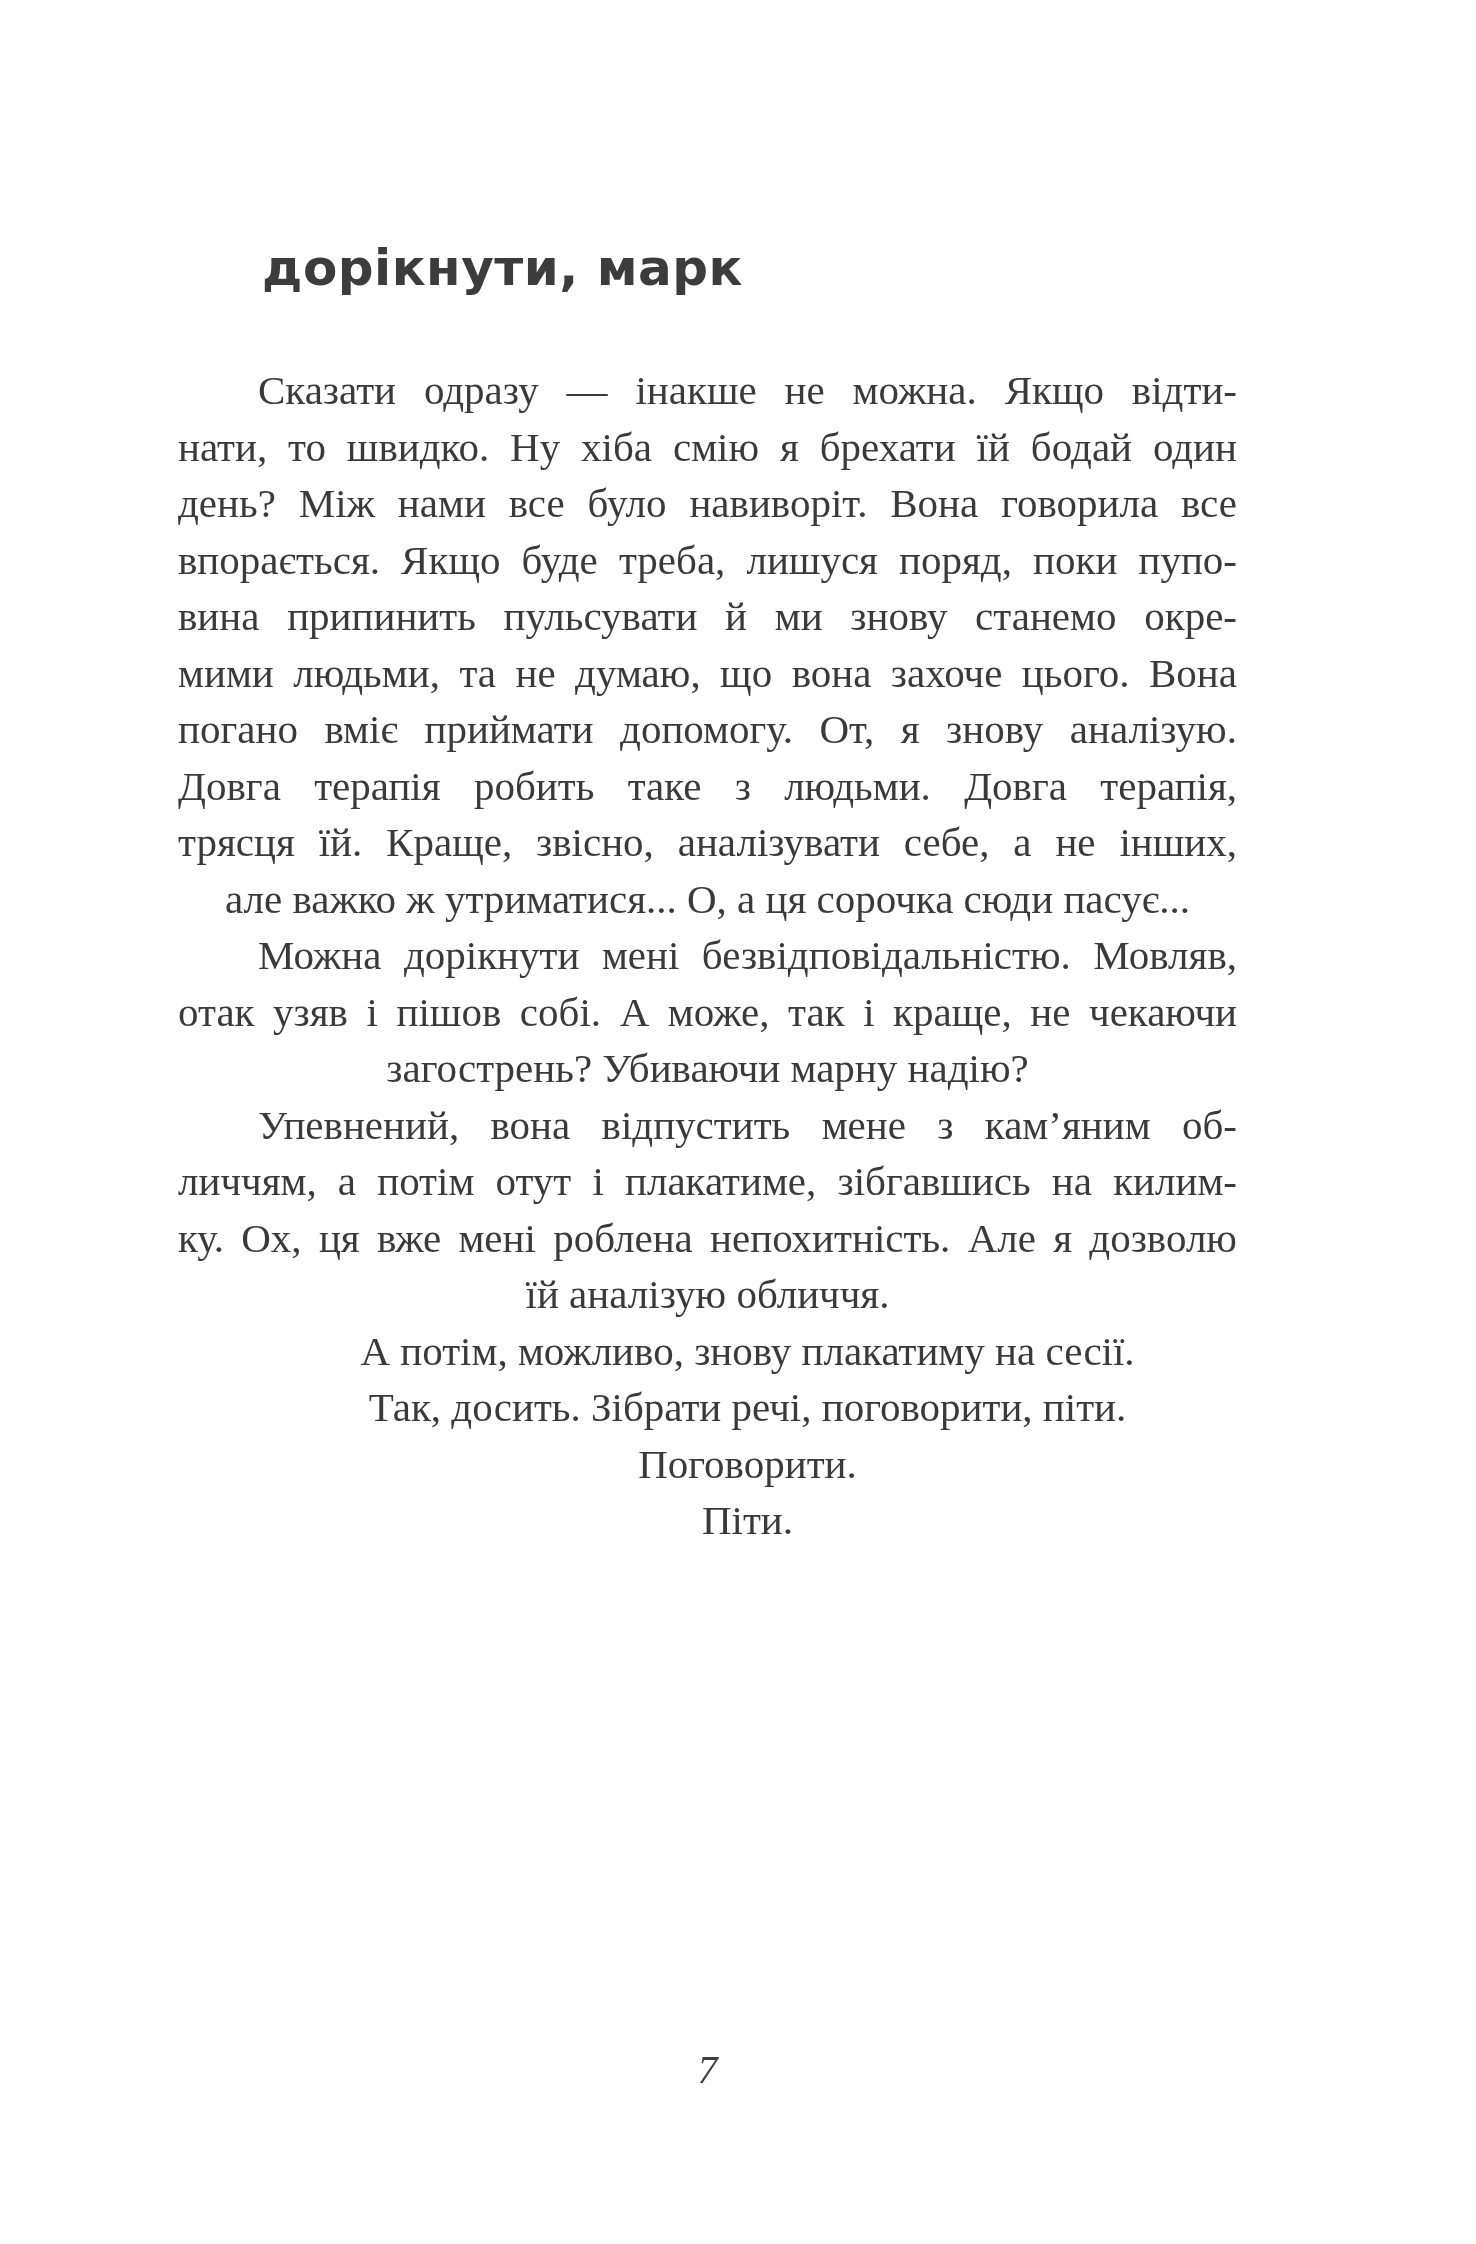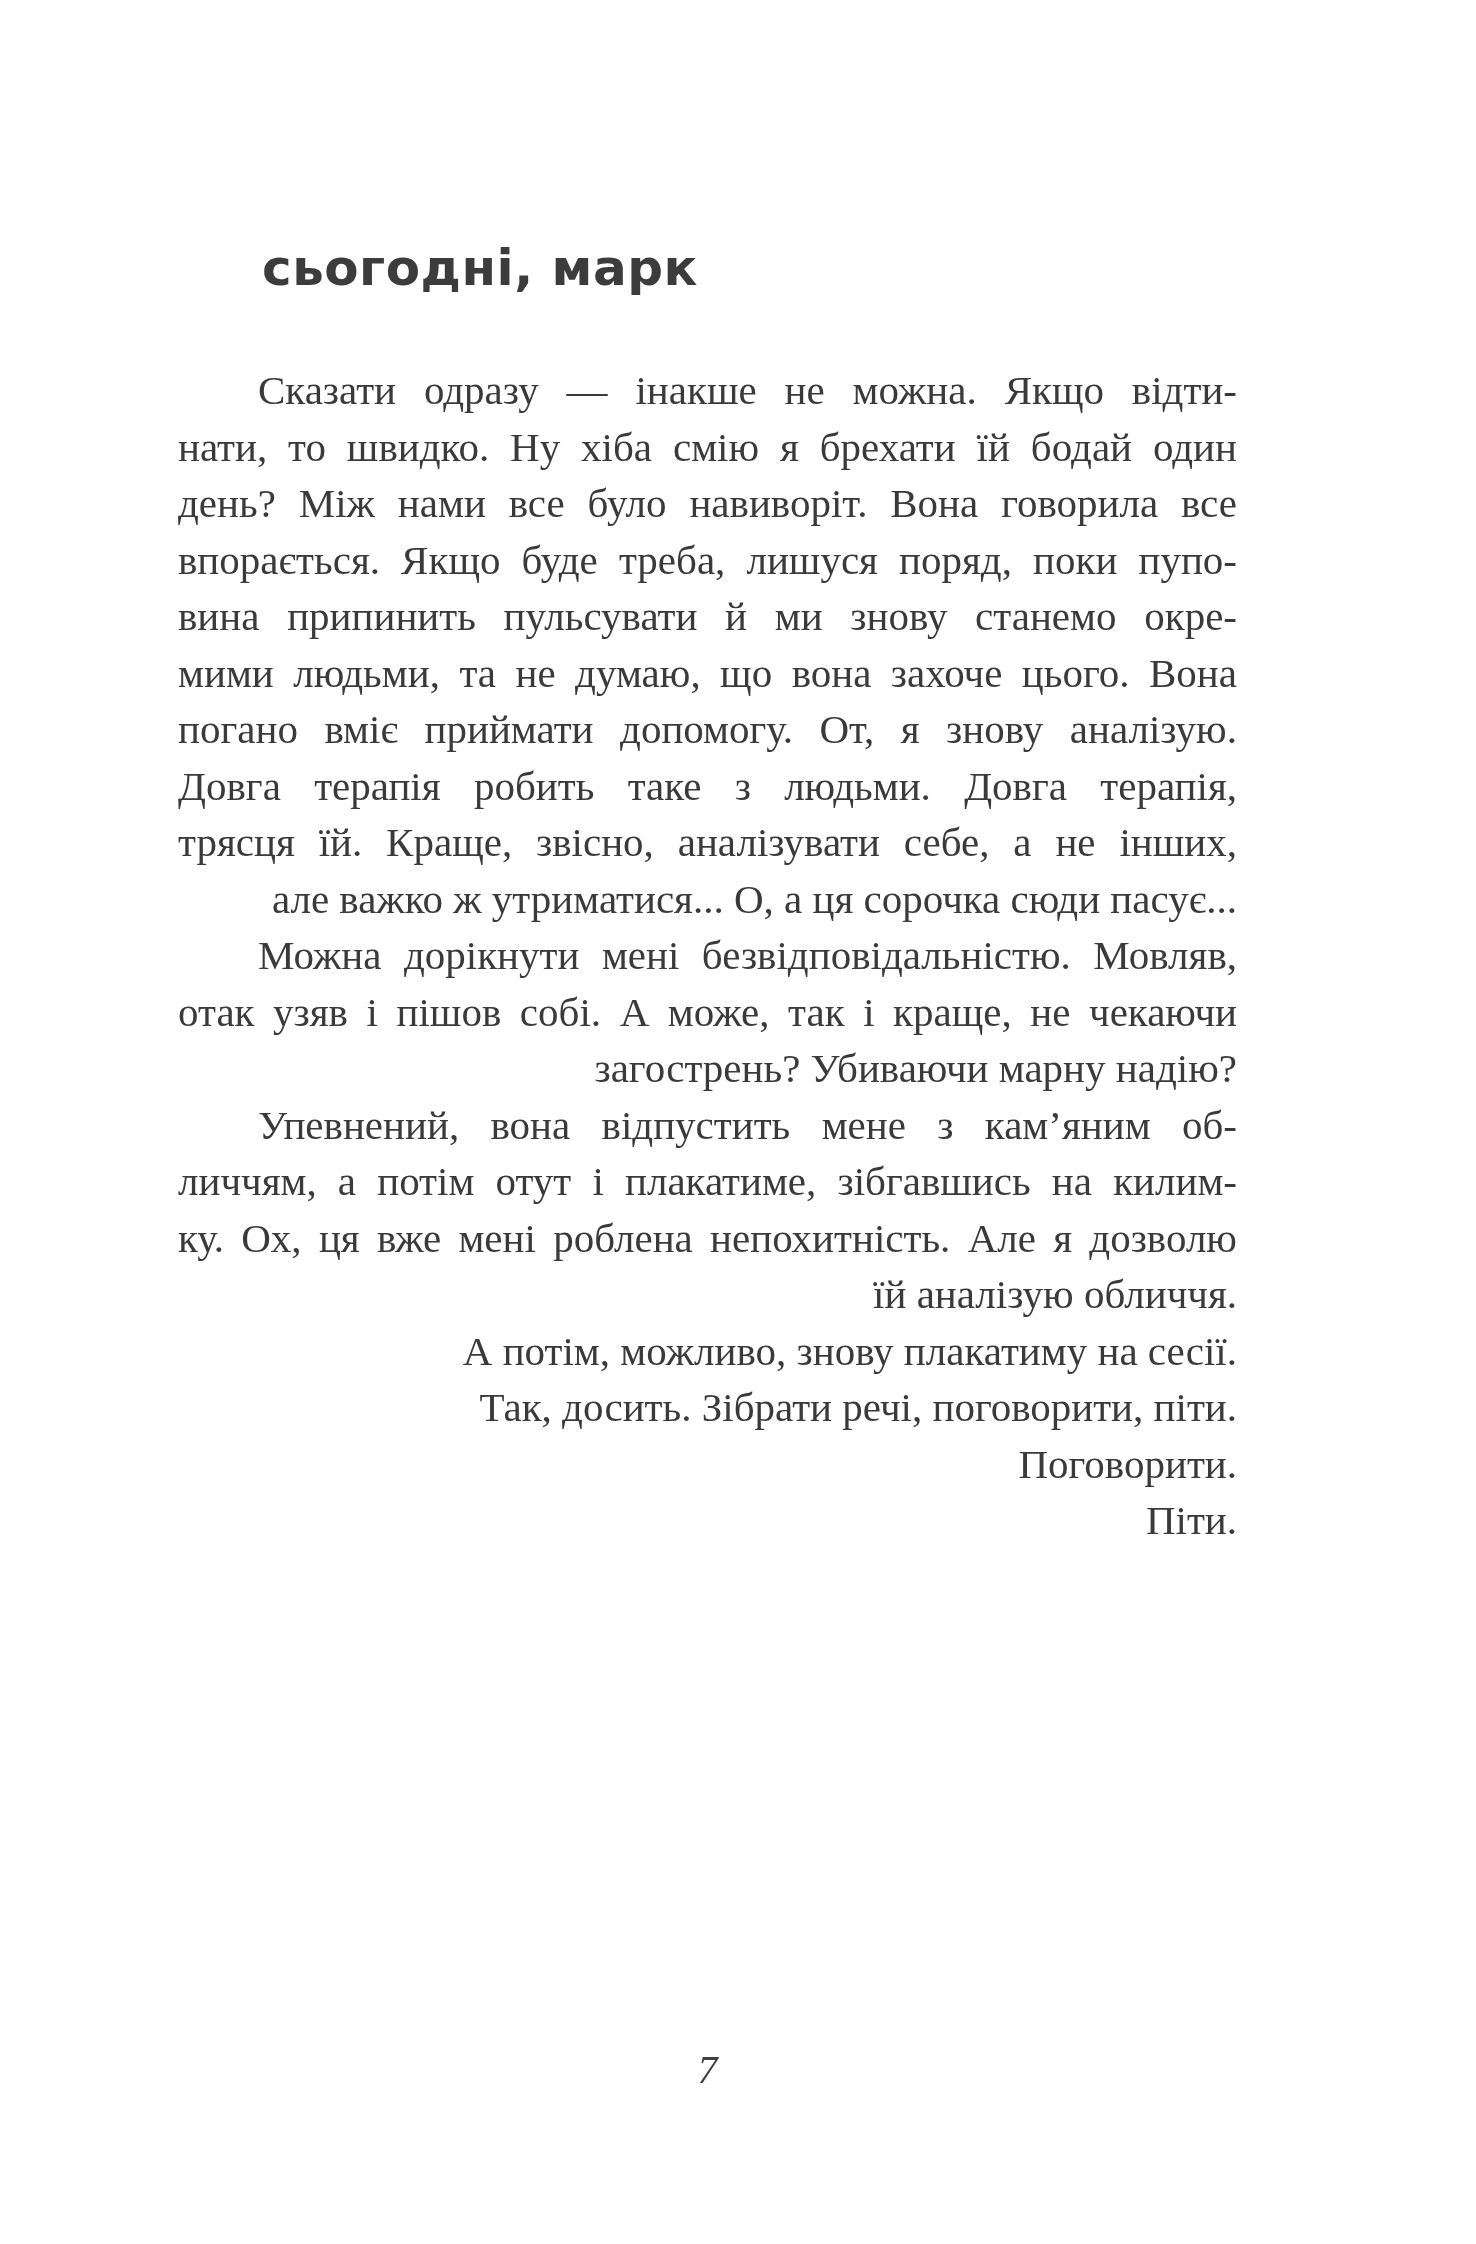--- a/index.html
+++ b/index.html
@@ -31,21 +31,21 @@
   .body-text {
     position: absolute;
     left: 178px;
     top: 362px;
     width: 1059px;
   }
   .line {
     height: 56.5px;
     line-height: 56.5px;
     font-size: 41px;
-    text-align: right;
+    text-align: center;
     white-space: normal;
     color: #3a3a3a;
   }
   .line.just {
     text-align: justify;
     text-align-last: justify;
     font-family: Liberation Serif, serif;
   }
   .line.indent {
     text-indent: 80px;
@@ -59,21 +59,21 @@
     font-style: italic;
     font-size: 40px;
     line-height: 56px;
     color: #404040;
   }
 </style>
 </head>
 <body>
 
 <div class="page">
-  <h1 class="chapter-heading">сьогодні, марк</h1>
+  <h1 class="chapter-heading">дорікнути, марк</h1>
 
   <div class="body-text" id="body-text">
       <div class="line just indent">Сказати одразу — інакше не можна. Якщо відти-</div>
       <div class="line just">нати, то швидко. Ну хіба смію я брехати їй бодай один</div>
       <div class="line just">день? Між нами все було навиворіт. Вона говорила все</div>
       <div class="line just">впорається. Якщо буде треба, лишуся поряд, поки пупо-</div>
       <div class="line just">вина припинить пульсувати й ми знову станемо окре-</div>
       <div class="line just">мими людьми, та не думаю, що вона захоче цього. Вона</div>
       <div class="line just">погано вміє приймати допомогу. От, я знову аналізую.</div>
       <div class="line just">Довга терапія робить таке з людьми. Довга терапія,</div>

